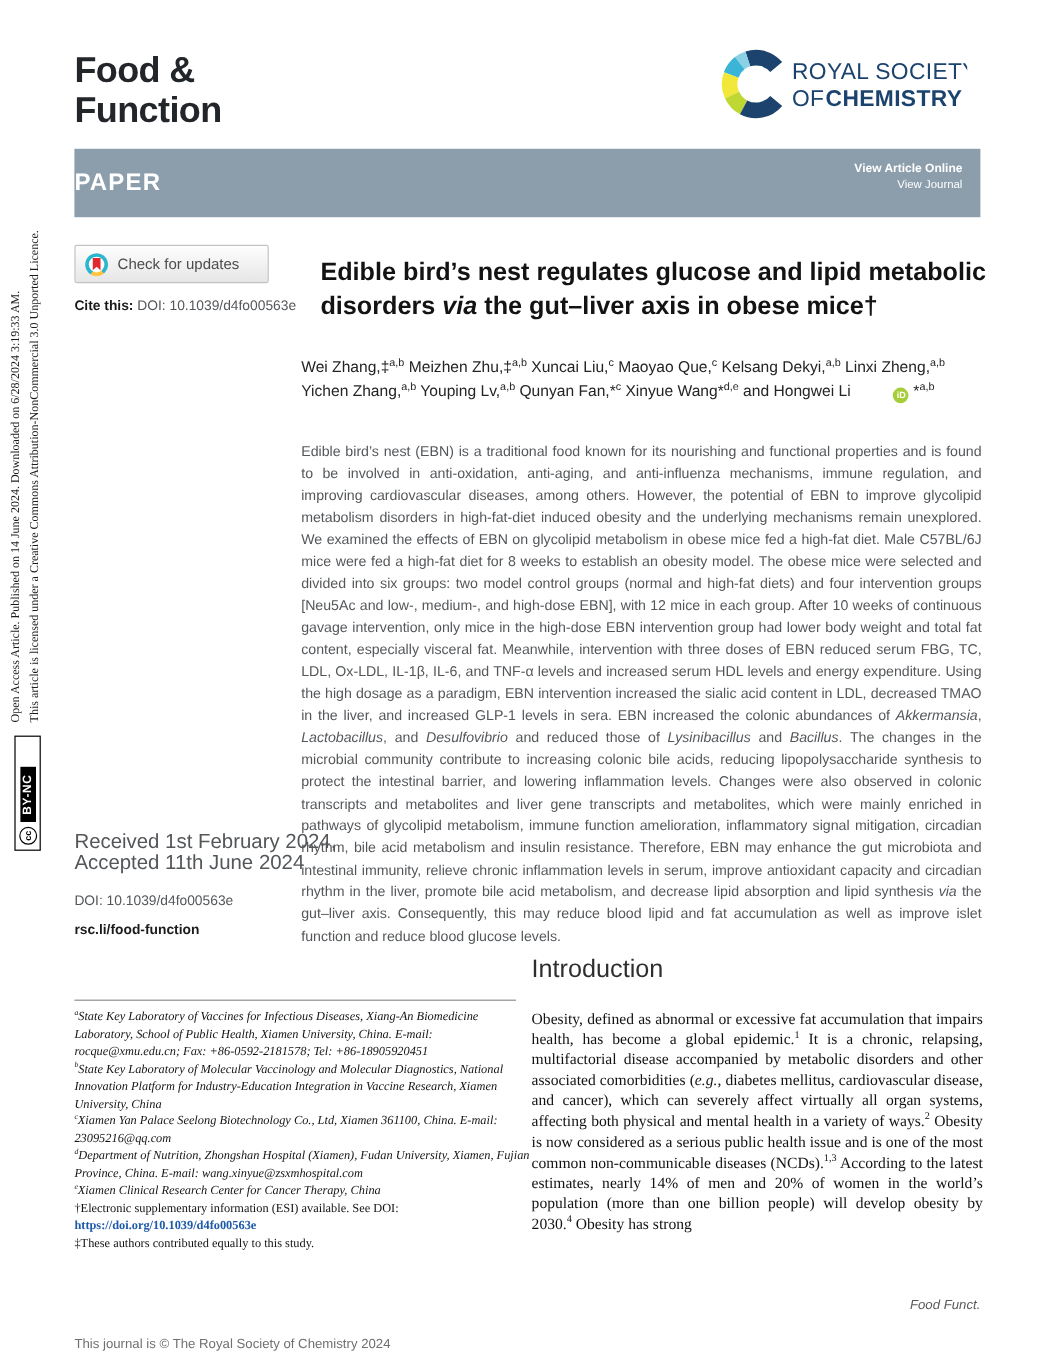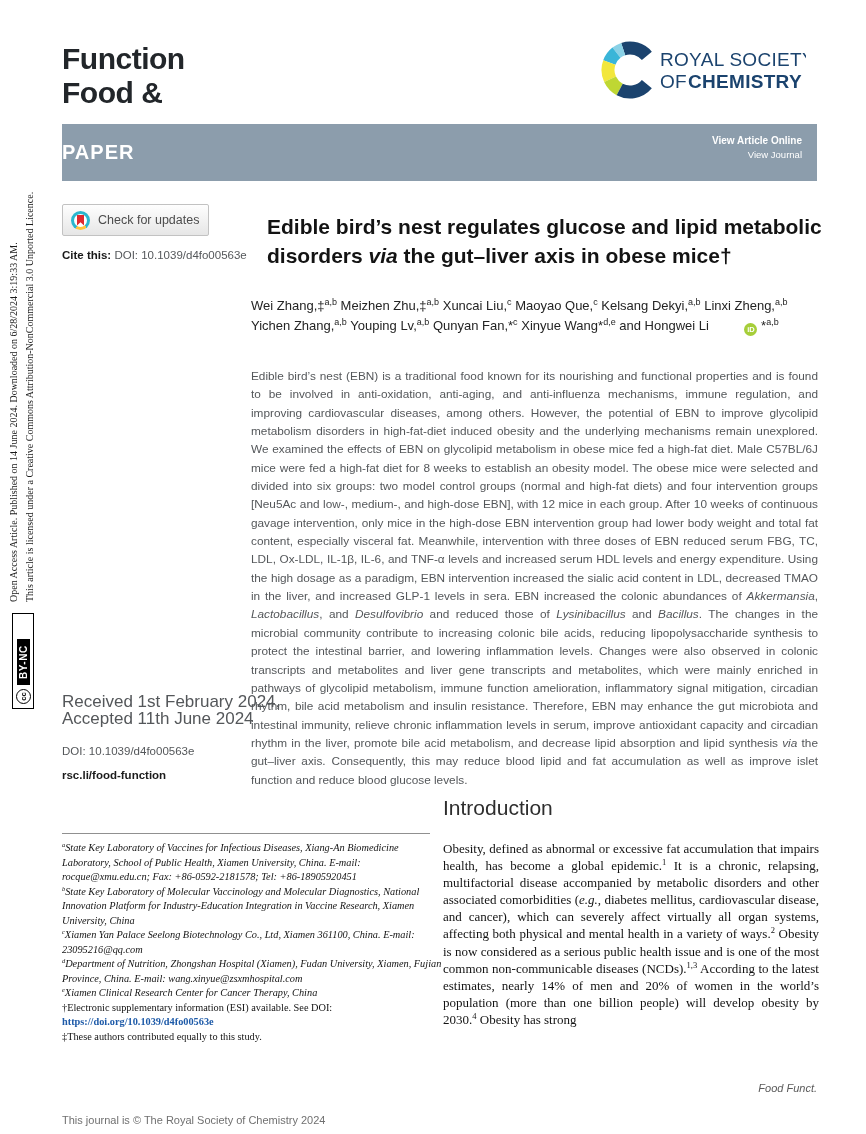--- a/index.html
+++ b/index.html
@@ -30,21 +30,21 @@
 
   
   .banner{position:absolute;left:62px;top:124px;width:755px;height:57px;background:var(--banner);
           display:flex;align-items:center;}
   .banner-label{color:#fff;font-size:20px;font-weight:bold;letter-spacing:1px;margin-left:0;}
   .banner-links{position:absolute;right:15px;top:11px;text-align:right;color:#fff;}
   .vao{display:block;font-weight:bold;font-size:10px;color:#fff;text-decoration:none;}
   .vj{display:block;font-size:9.5px;margin-top:3px;color:#fff;text-decoration:none;}
 
   
-  .check-btn{position:absolute;left:62px;top:204px;width:147px;height:32px;
+  .check-btn{position:absolute;left:62px;top:204px;width:162px;height:32px;
              background:linear-gradient(#fefefe,#e6e6e6);border:1px solid #c2c2c2;border-radius:2px;
              display:flex;align-items:center;gap:8px;padding-left:8px;box-sizing:border-box;cursor:pointer;}
   .chk-icon{width:19px;height:19px;border-radius:50%;position:relative;flex:0 0 auto;
             background:conic-gradient(from 140deg,var(--check-yellow) 0 70deg,var(--check-teal) 70deg 360deg);}
   .chk-icon::before{content:"";position:absolute;inset:3px;border-radius:50%;background:#fff;}
   .chk-icon::after{content:"";position:absolute;left:6px;top:4px;width:7px;height:11px;z-index:1;
                    background:var(--check-red);clip-path:polygon(0 0,100% 0,100% 100%,50% 70%,0 100%);}
   .check-label{font-size:12.5px;color:#4c4c4c;}
 
   .cite-line{position:absolute;left:62px;top:249px;font-size:11.5px;color:#54575a;}
@@ -85,22 +85,22 @@
   <div class="v-text">
     <div>Open Access Article. Published on 14 June 2024. Downloaded on 6/28/2024 3:19:33 AM.</div>
     <div>This article is licensed under a Creative Commons Attribution-NonCommercial 3.0 Unported Licence.</div>
   </div>
   <div class="cc-badge">
     <span class="cc-circle">cc</span>
     <span class="cc-text">BY-NC</span>
   </div>
 
   <div class="masthead">
+    <div>Food &amp;</div>
     <div>Function</div>
-    <div>Food &amp;</div>
   </div>
 
   <svg class="rsc-logo" width="206" height="60" viewBox="0 0 206 60">
     <g>
       <path d="M46.85,15.86 A22,22 0 0 0 23.20,9.08" fill="none" stroke="#1B436E" stroke-width="13"></path>
       <path d="M23.20,9.08 A22,22 0 0 0 16.46,12.66" fill="none" stroke="#8AD1E6" stroke-width="13"></path>
       <path d="M16.46,12.66 A22,22 0 0 0 9.33,22.48" fill="none" stroke="#3AB5D8" stroke-width="13"></path>
       <path d="M9.33,22.48 A22,22 0 0 0 10.06,39.30" fill="none" stroke="#F2E73B" stroke-width="13"></path>
       <path d="M10.06,39.30 A22,22 0 0 0 19.67,49.43" fill="none" stroke="#BFD733" stroke-width="13"></path>
       <path d="M19.67,49.43 A22,22 0 0 0 46.85,44.14" fill="none" stroke="#1B436E" stroke-width="13"></path>

